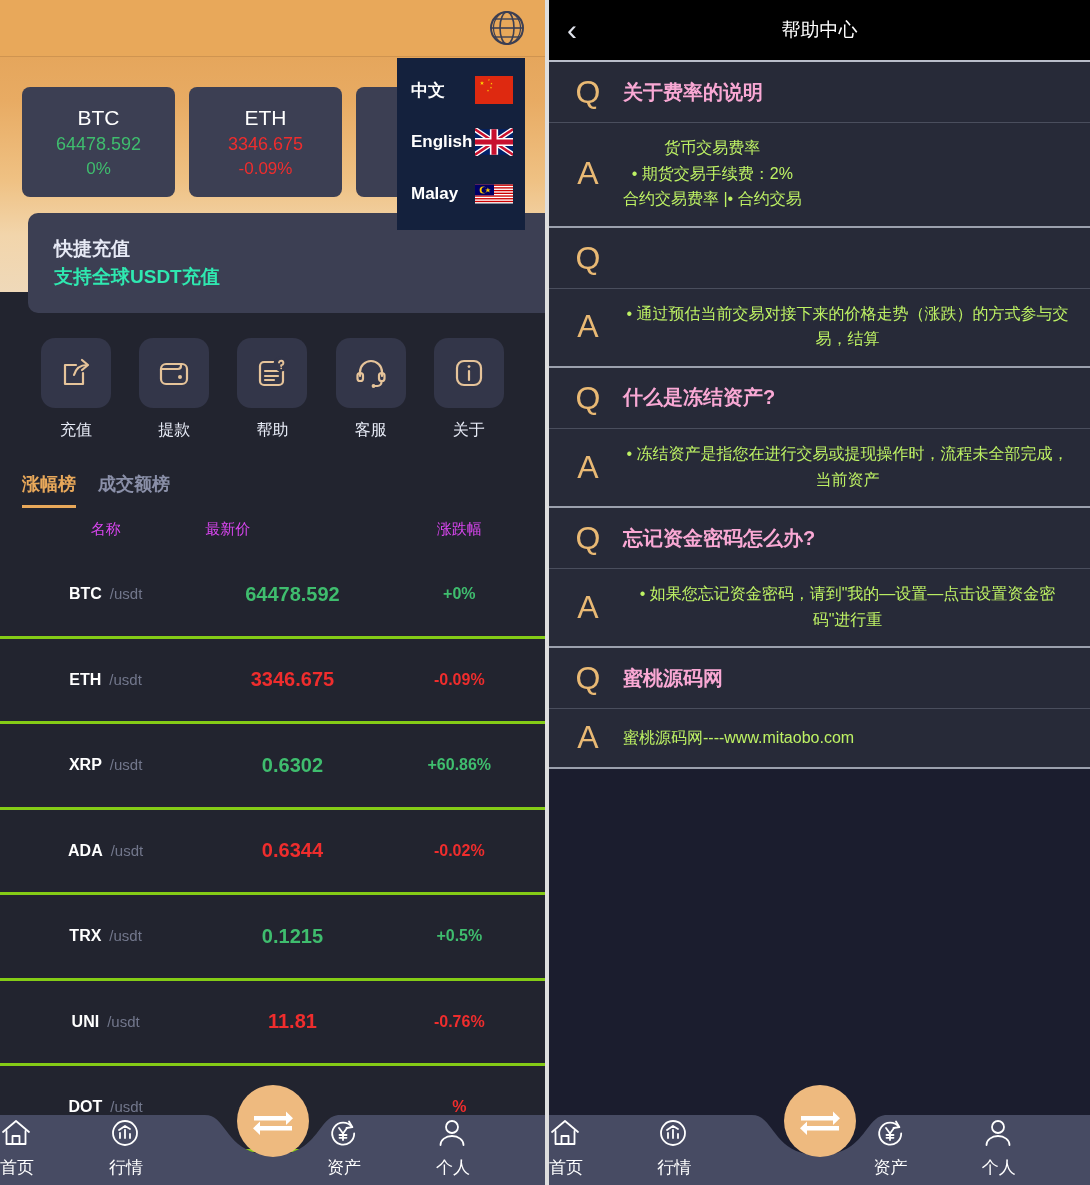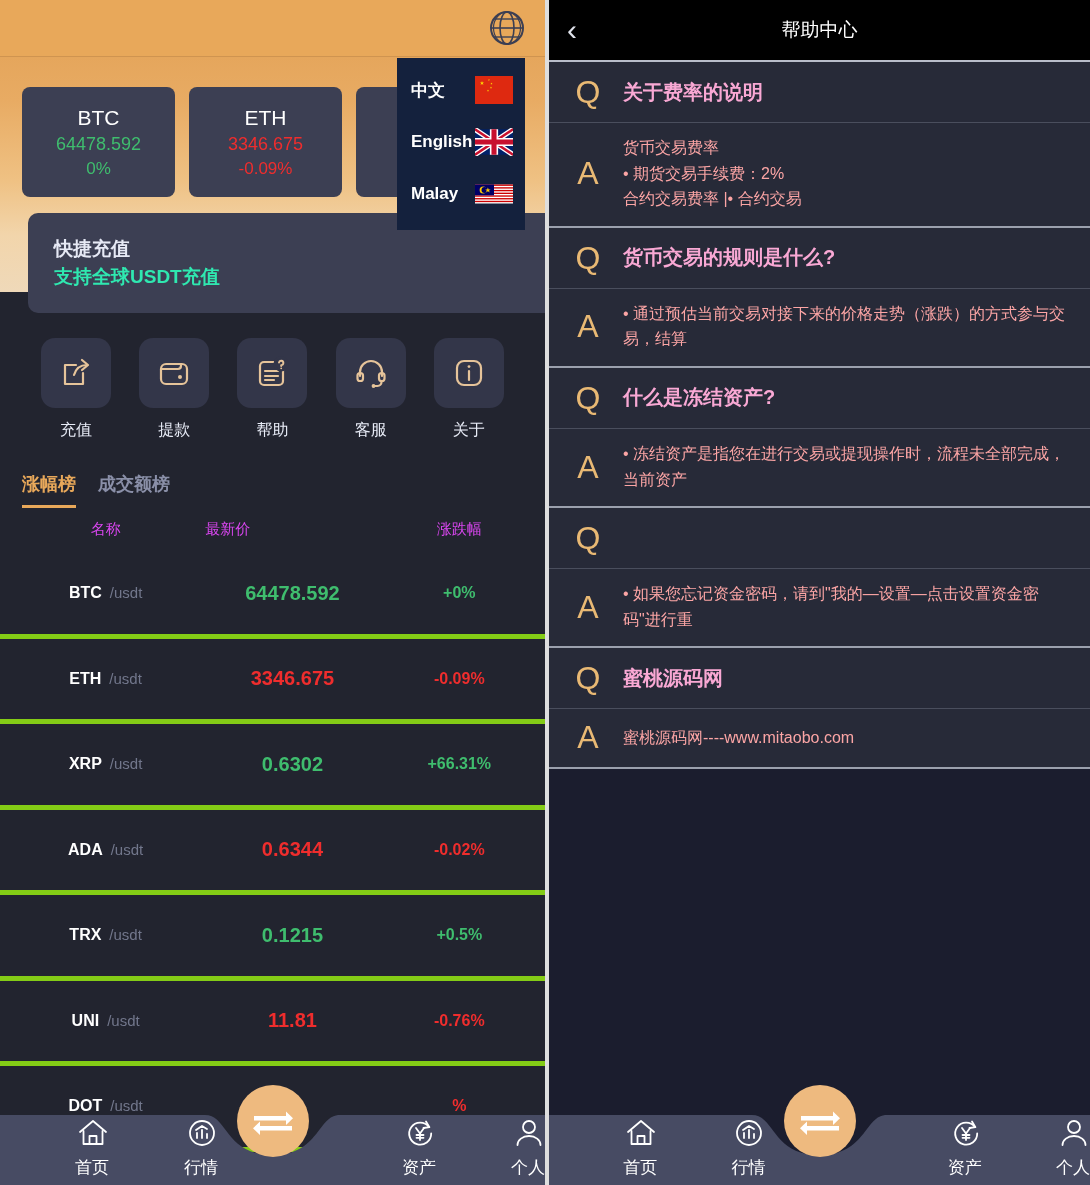--- a/index.html
+++ b/index.html
@@ -118,21 +118,21 @@
   }
   .list-head .c { color: #d946ef; font-size: 15px; }
   .c-name { width: 200px; text-align: center; }
   .c-price { width: 175px; }
   .c-chg { width: 160px; text-align: center; }
 
   .coin-list { position: absolute; top: 553px; left: 0; width: 545px; }
   .coin-row {
     height: 85.5px;
     display: flex; align-items: center;
-    border-bottom: 5px solid #84cc16;
+    border-bottom: 3px solid #84cc16;
     padding: 0 6px;
     cursor: pointer;
   }
   .coin-row .n { width: 200px; text-align: center; }
   .coin-row .n b { color: #ffffff; font-size: 16px; }
   .coin-row .n span { color: #72778c; font-size: 15px; margin-left: 8px; }
   .coin-row .p { width: 175px; text-align: center; font-size: 20px; font-weight: bold; }
   .coin-row .g { width: 160px; text-align: center; font-size: 16px; font-weight: bold; }
 
   
@@ -163,40 +163,40 @@
     padding: 14px 18px 14px 26px;
     cursor: pointer;
   }
   .faq-a {
     display: flex; align-items: center; gap: 22px;
     padding: 12px 18px 14px 26px;
     border-top: 1px solid #4a4e5d;
   }
   .qa-mark { color: #e9b974; font-size: 32px; font-weight: 300; line-height: 1; width: 26px; flex: 0 0 26px; text-align: center; }
   .q-text { color: #f9a8d4; font-size: 20px; font-weight: bold; }
-  .a-text { color: #fca5a5; font-size: 16px; line-height: 1.6; }
+  .a-text { color: #bef264; font-size: 16px; line-height: 1.6; text-align: center; }
 
   
   .bottom-nav {
     position: absolute; bottom: 0; left: 0;
     width: 100%; height: 78px;
     display: flex; align-items: flex-start;
     z-index: 30;
   }
   .nav-bg {
     position: absolute; inset: 0;
     z-index: 1;
   }
   .nav-items {
     position: relative; z-index: 3;
     display: flex; width: 100%; height: 78px;
   }
   .nav-item {
     flex: 1; display: flex; flex-direction: column;
-    align-items: flex-end; justify-content: center; gap: 4px;
+    align-items: flex-start; justify-content: center; gap: 4px;
     cursor: pointer; padding-top: 4px;
   }
   .nav-item.spacer { pointer-events: none; }
   .nav-label { color: #ffffff; font-size: 17px; }
   .nav-center {
     position: absolute; z-index: 5;
     left: 50%; transform: translateX(-50%);
     top: -22px;
     width: 72px; height: 72px; border-radius: 50%;
     background: #eeba7f;
@@ -380,21 +380,21 @@
           <b>ETH</b><span>/usdt</span>
         </div>
         <div class="p down">3346.675</div>
         <div class="g down">-0.09%</div>
       </div>
       <div class="coin-row">
         <div class="n">
           <b>XRP</b><span>/usdt</span>
         </div>
         <div class="p up">0.6302</div>
-        <div class="g up">+66.31%</div>
+        <div class="g up">+60.86%</div>
       </div>
       <div class="coin-row">
         <div class="n">
           <b>ADA</b><span>/usdt</span>
         </div>
         <div class="p down">0.6344</div>
         <div class="g down">-0.02%</div>
       </div>
       <div class="coin-row">
         <div class="n">
@@ -499,21 +499,20 @@
           <div class="qa-mark">A</div>
           <div class="a-text" style="white-space:pre-line">货币交易费率
 • 期货交易手续费：2%
 合约交易费率 |• 合约交易</div>
         </div>
       </div>
 
       <div class="faq-item">
         <div class="faq-q">
           <div class="qa-mark">Q</div>
-          <div class="q-text">货币交易的规则是什么?</div>
         </div>
         <div class="faq-a">
           <div class="qa-mark">A</div>
           <div class="a-text">• 通过预估当前交易对接下来的价格走势（涨跌）的方式参与交易，结算</div>
         </div>
       </div>
 
       <div class="faq-item">
         <div class="faq-q">
           <div class="qa-mark">Q</div>
@@ -521,20 +520,21 @@
         </div>
         <div class="faq-a">
           <div class="qa-mark">A</div>
           <div class="a-text">• 冻结资产是指您在进行交易或提现操作时，流程未全部完成，当前资产</div>
         </div>
       </div>
 
       <div class="faq-item">
         <div class="faq-q">
           <div class="qa-mark">Q</div>
+          <div class="q-text">忘记资金密码怎么办?</div>
         </div>
         <div class="faq-a">
           <div class="qa-mark">A</div>
           <div class="a-text">• 如果您忘记资金密码，请到"我的—设置—点击设置资金密码"进行重</div>
         </div>
       </div>
 
       <div class="faq-item">
         <div class="faq-q">
           <div class="qa-mark">Q</div>

